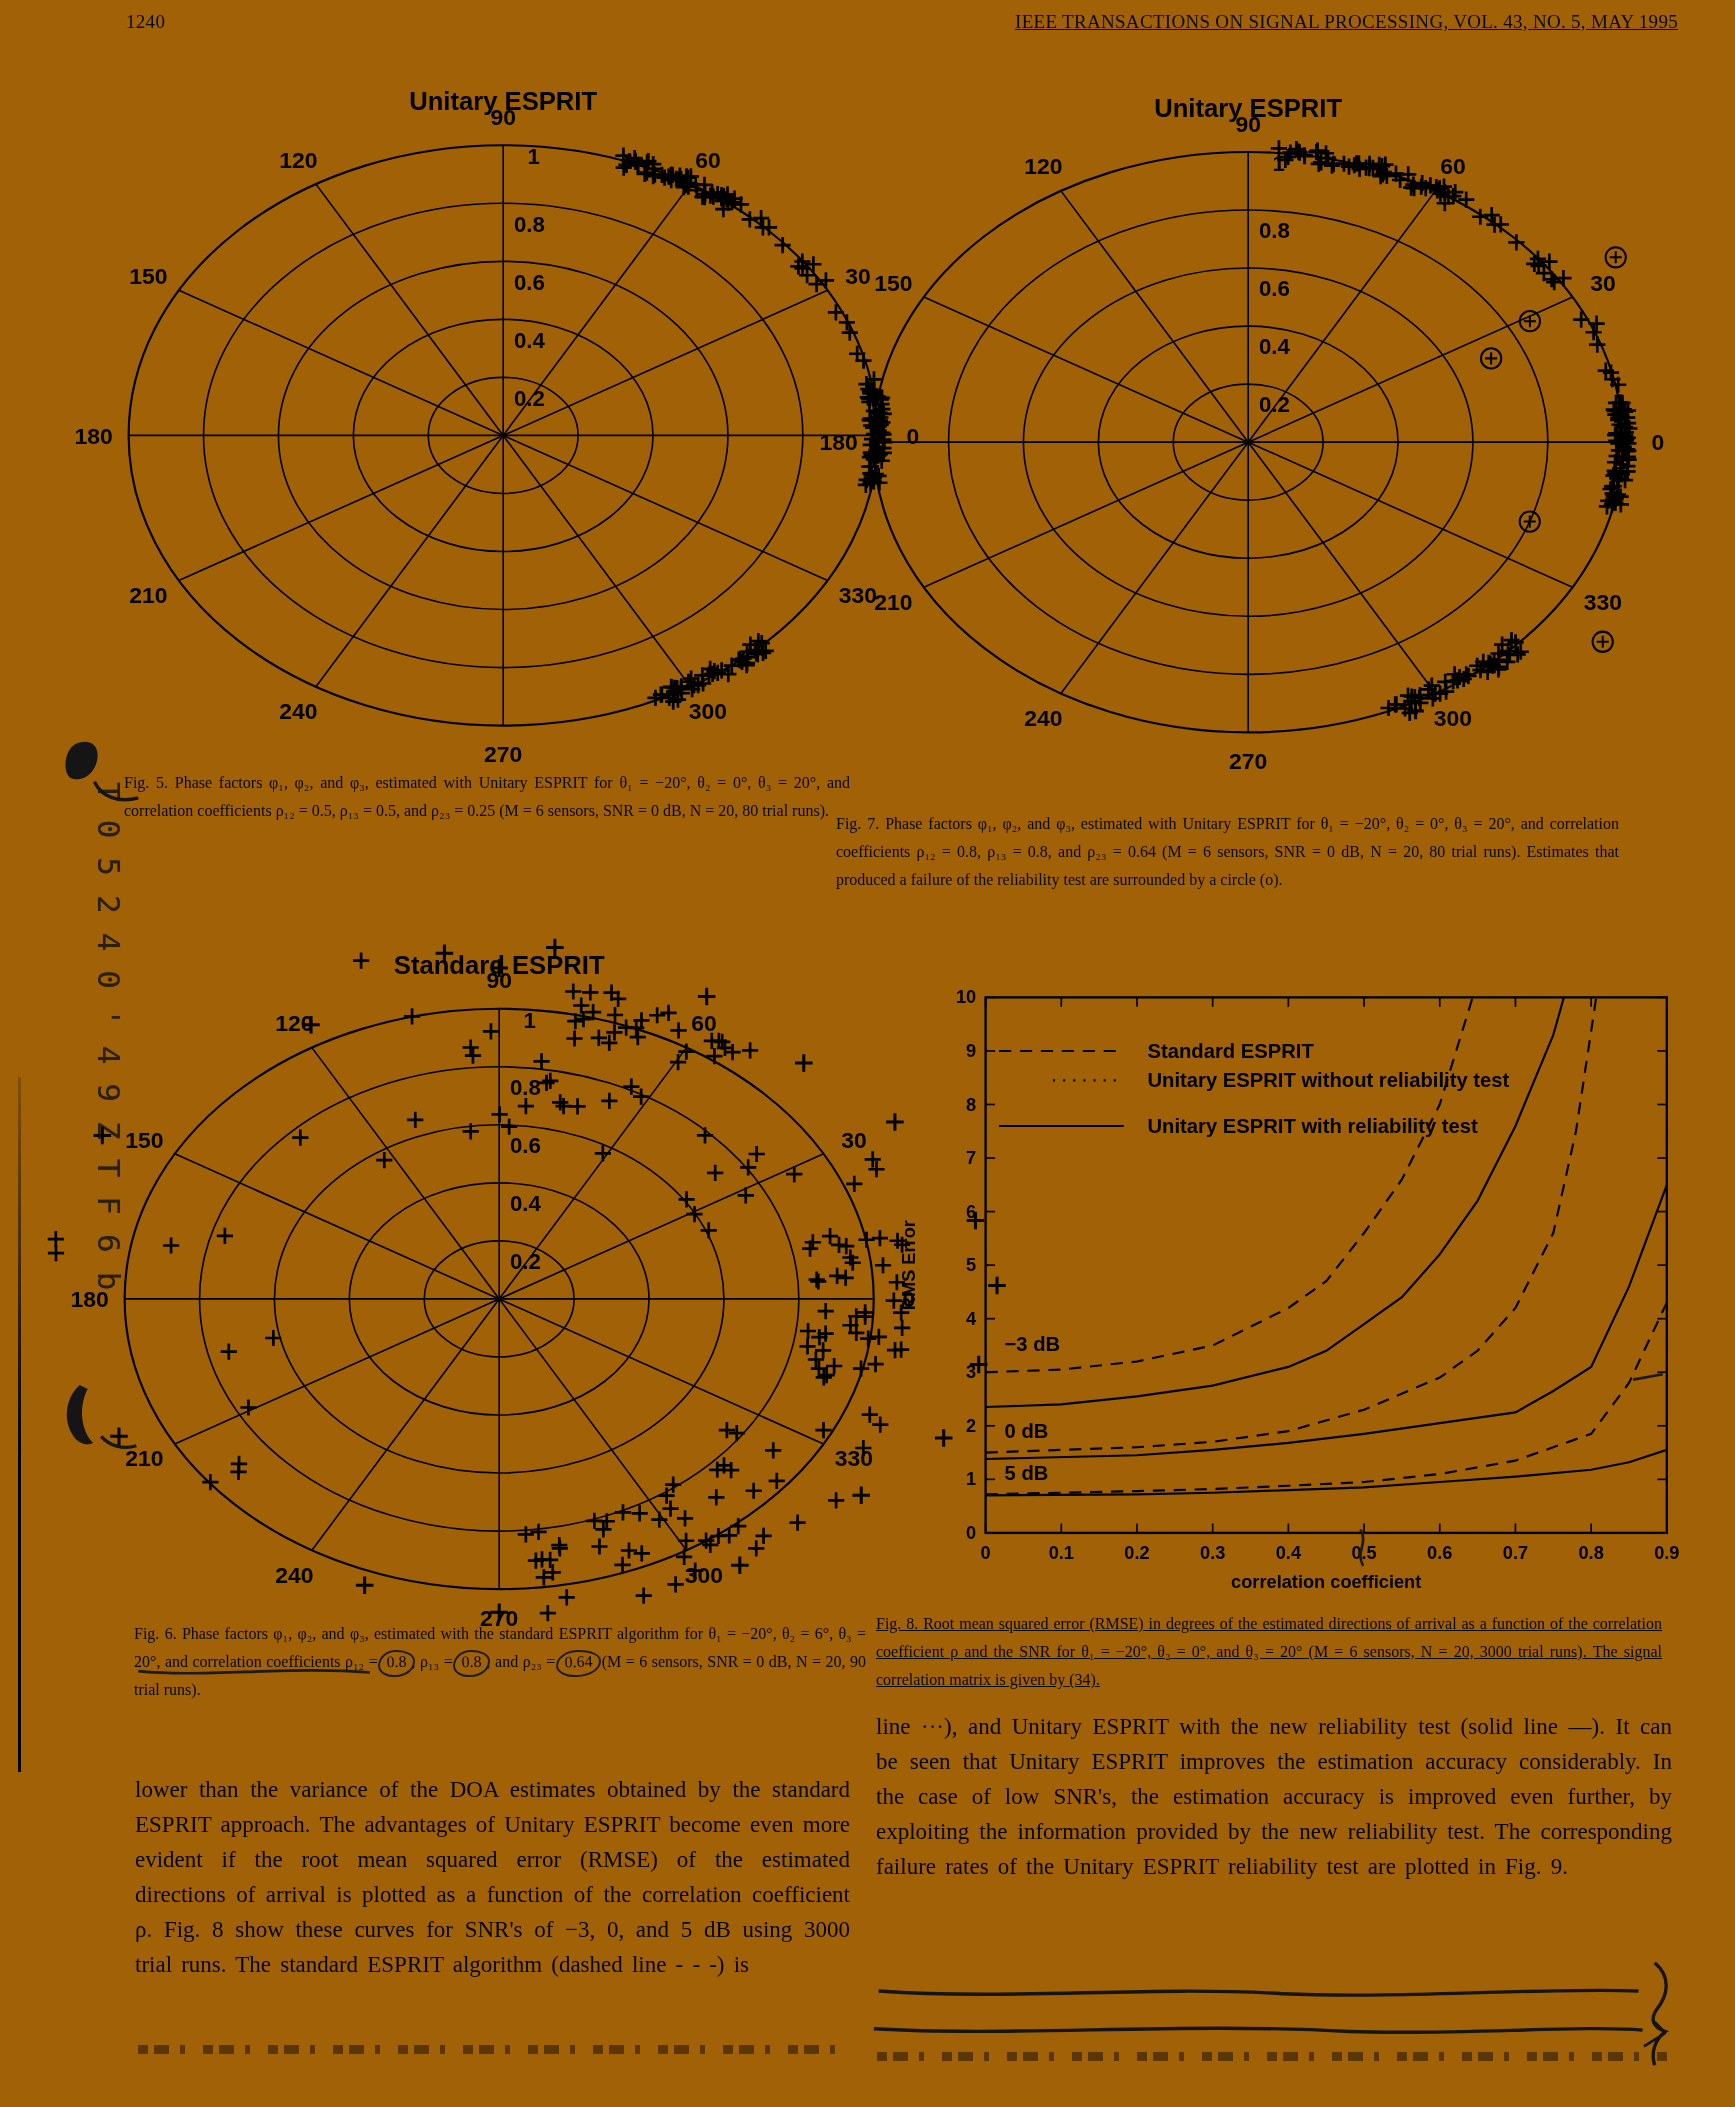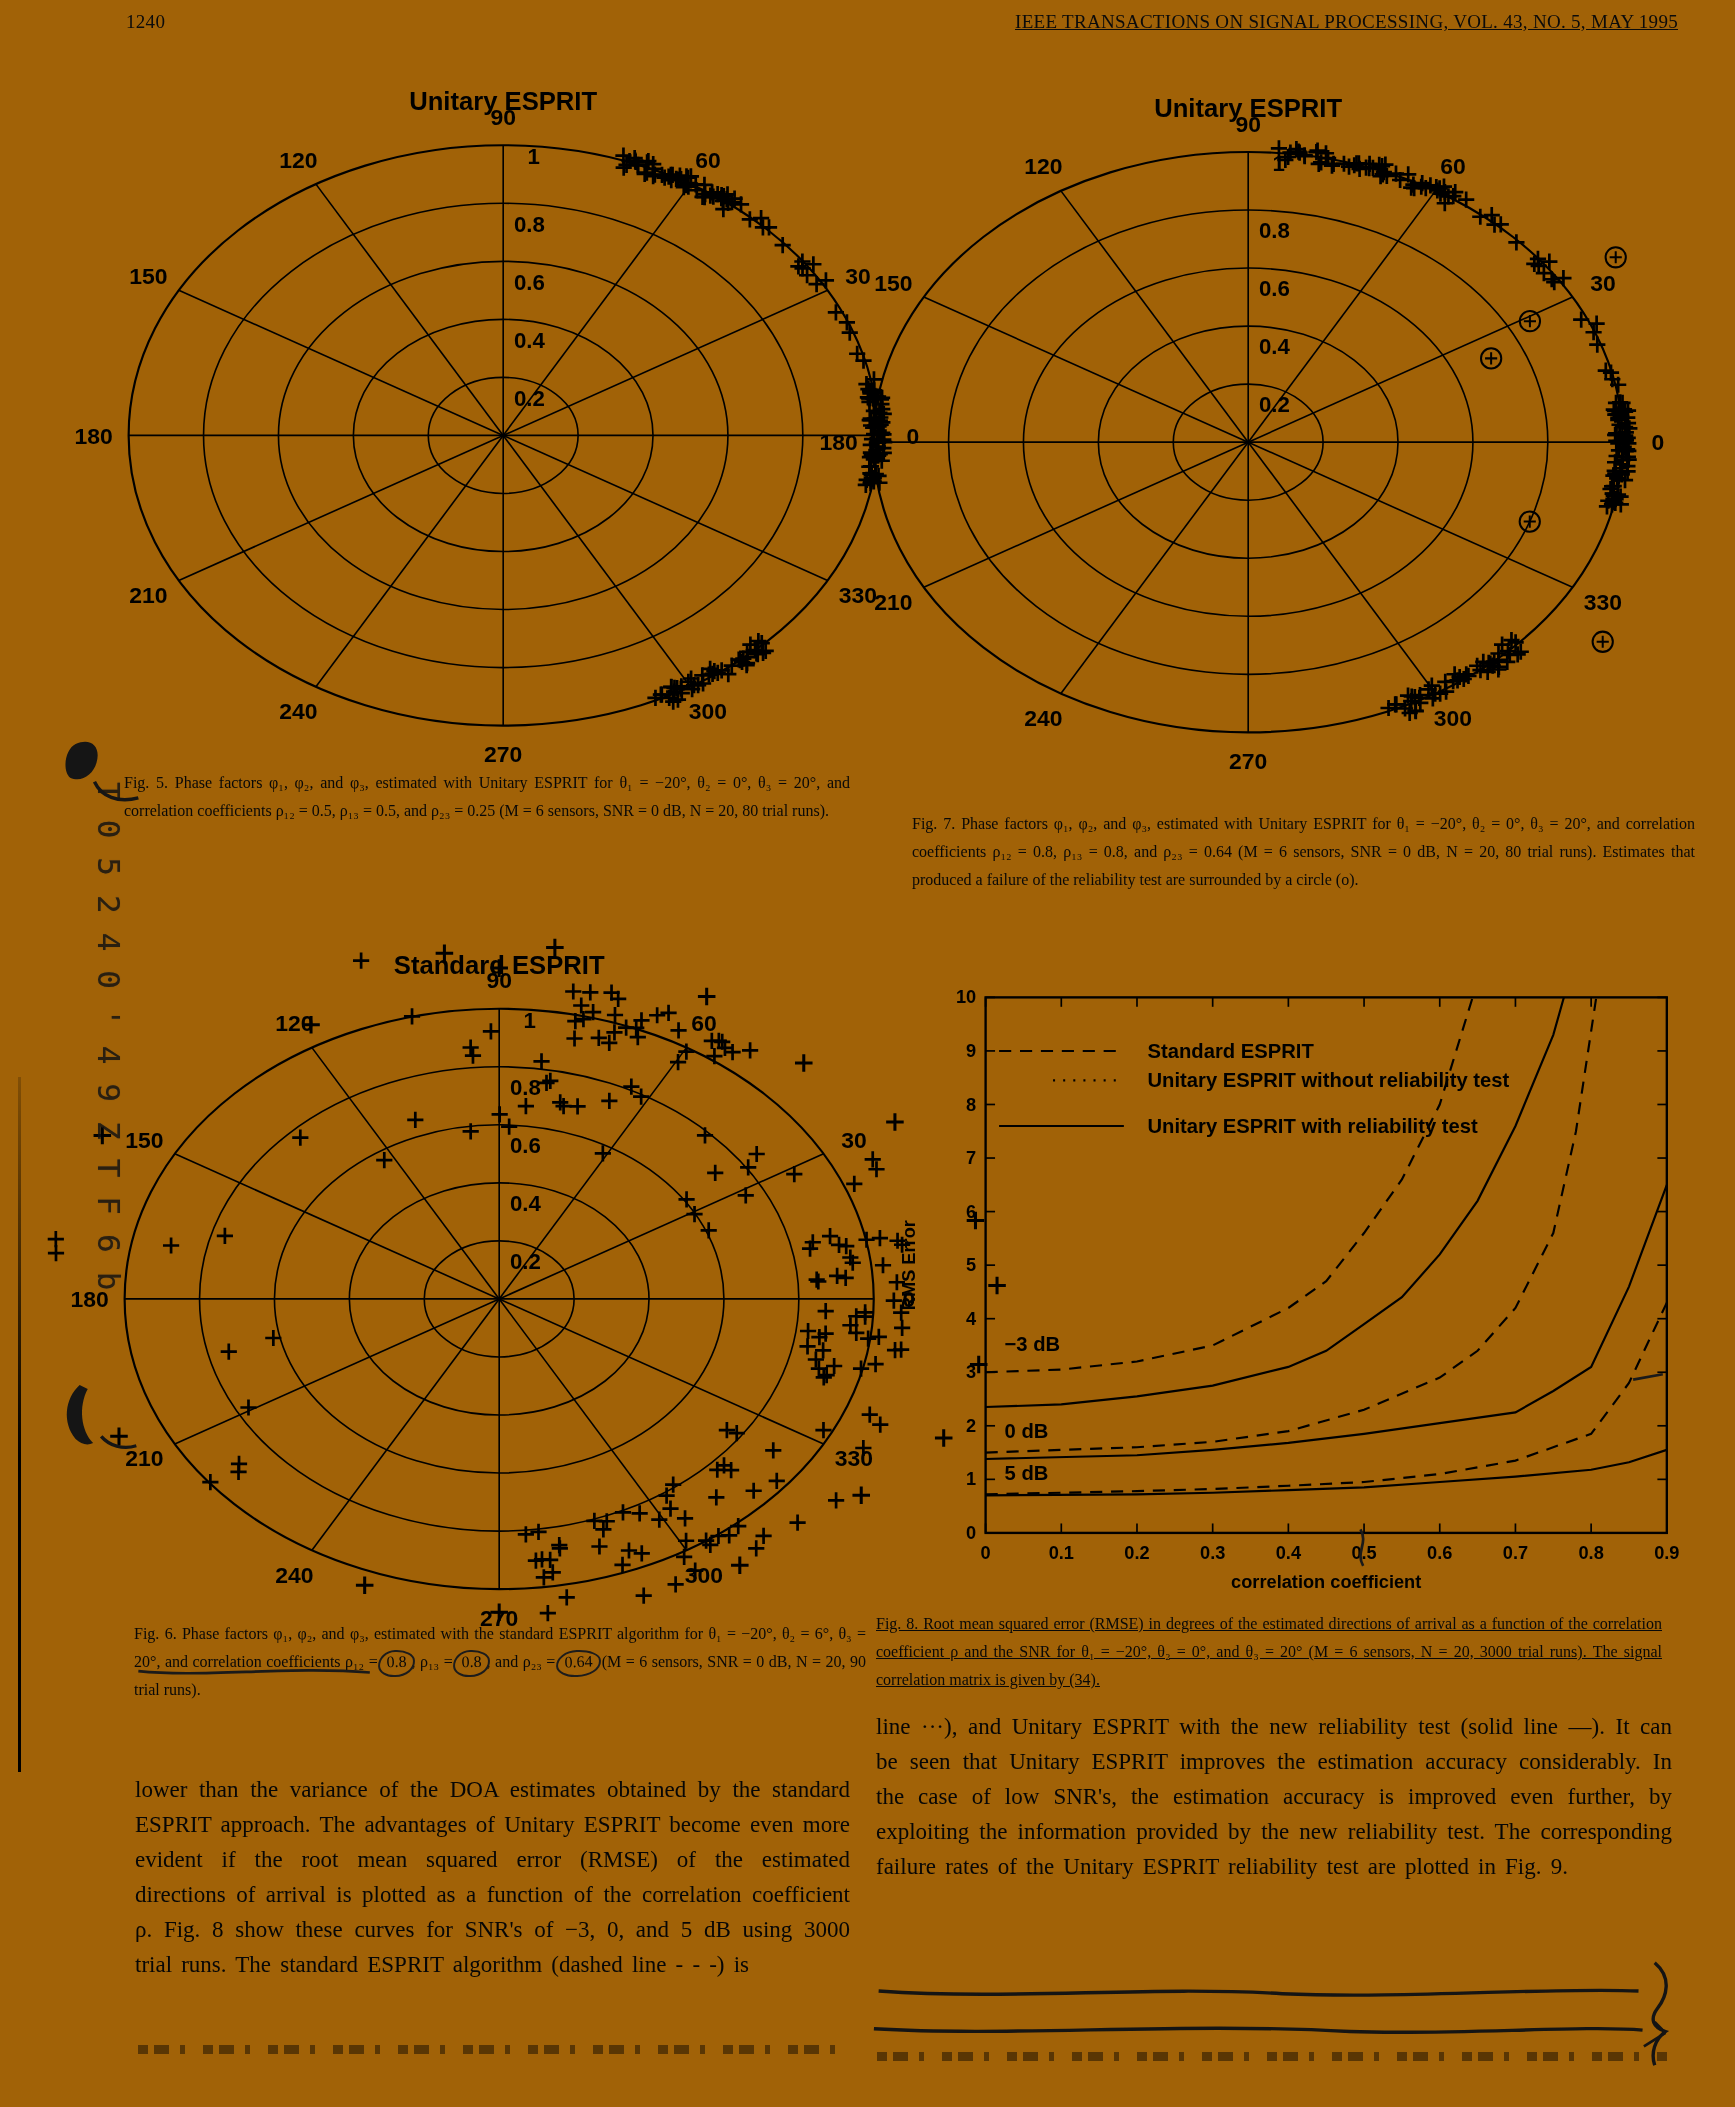--- a/index.html
+++ b/index.html
@@ -508,21 +508,21 @@
         <ellipse cx="927.4559862176336" cy="370.7174024329046" rx="15" ry="15" fill="none" stroke="#000" stroke-width="3"></ellipse>
         <path d="M918.4559862176336 370.7174024329046H936.4559862176336M927.4559862176336 361.7174024329046V379.7174024329046" stroke="#000" stroke-width="3" fill="none"></path>
         <ellipse cx="869.9825875840668" cy="425.8233028689582" rx="15" ry="15" fill="none" stroke="#000" stroke-width="3"></ellipse>
         <path d="M860.9825875840668 425.8233028689582H878.9825875840668M869.9825875840668 416.8233028689582V434.8233028689582" stroke="#000" stroke-width="3" fill="none"></path>
         <ellipse cx="927.2235236289433" cy="667.65492930403" rx="15" ry="15" fill="none" stroke="#000" stroke-width="3"></ellipse>
         <path d="M918.2235236289433 667.65492930403H936.2235236289433M927.2235236289433 658.65492930403V676.65492930403" stroke="#000" stroke-width="3" fill="none"></path>
         <ellipse cx="1035.335185297372" cy="845.7147604283432" rx="15" ry="15" fill="none" stroke="#000" stroke-width="3"></ellipse>
         <path d="M1026.335185297372 845.7147604283432H1044.335185297372M1035.335185297372 836.7147604283432V854.7147604283432" stroke="#000" stroke-width="3" fill="none"></path>
       </g>
     </svg>
-  <div class="cap" style="left:912px;top:810px;width:783px;">Fig. 7.  Phase factors φ₁, φ₂, and φ₃, estimated with Unitary ESPRIT for θ₁ = −20°, θ₂ = 0°, θ₃ = 20°, and correlation coefficients ρ₁₂ = 0.8, ρ₁₃ = 0.8, and ρ₂₃ = 0.64 (M = 6 sensors, SNR = 0 dB, N = 20, 80 trial runs). Estimates that produced a failure of the reliability test are surrounded by a circle (o).</div>
+  <div class="cap" style="left:836px;top:810px;width:783px;">Fig. 7.  Phase factors φ₁, φ₂, and φ₃, estimated with Unitary ESPRIT for θ₁ = −20°, θ₂ = 0°, θ₃ = 20°, and correlation coefficients ρ₁₂ = 0.8, ρ₁₃ = 0.8, and ρ₂₃ = 0.64 (M = 6 sensors, SNR = 0 dB, N = 20, 80 trial runs). Estimates that produced a failure of the reliability test are surrounded by a circle (o).</div>
 
   <svg class="fig" id="fig6" width="685" height="685" style="left:155px;top:921px" viewBox="0 0 1015 1015">
       <g>
         <ellipse cx="510" cy="560" rx="111" ry="86" fill="none" stroke="#000" stroke-width="2.4"></ellipse>
         <ellipse cx="510" cy="560" rx="222" ry="172" fill="none" stroke="#000" stroke-width="2.4"></ellipse>
         <ellipse cx="510" cy="560" rx="333" ry="258" fill="none" stroke="#000" stroke-width="2.4"></ellipse>
         <ellipse cx="510" cy="560" rx="444" ry="344" fill="none" stroke="#000" stroke-width="2.4"></ellipse>
         <ellipse cx="510" cy="560" rx="555" ry="430" fill="none" stroke="#000" stroke-width="3.2"></ellipse>
         <line x1="510" y1="560" x2="1065" y2="560" stroke="#000" stroke-width="2.4"></line>
         <line x1="510" y1="560" x2="990.6440991003635" y2="345" stroke="#000" stroke-width="2.4"></line>

